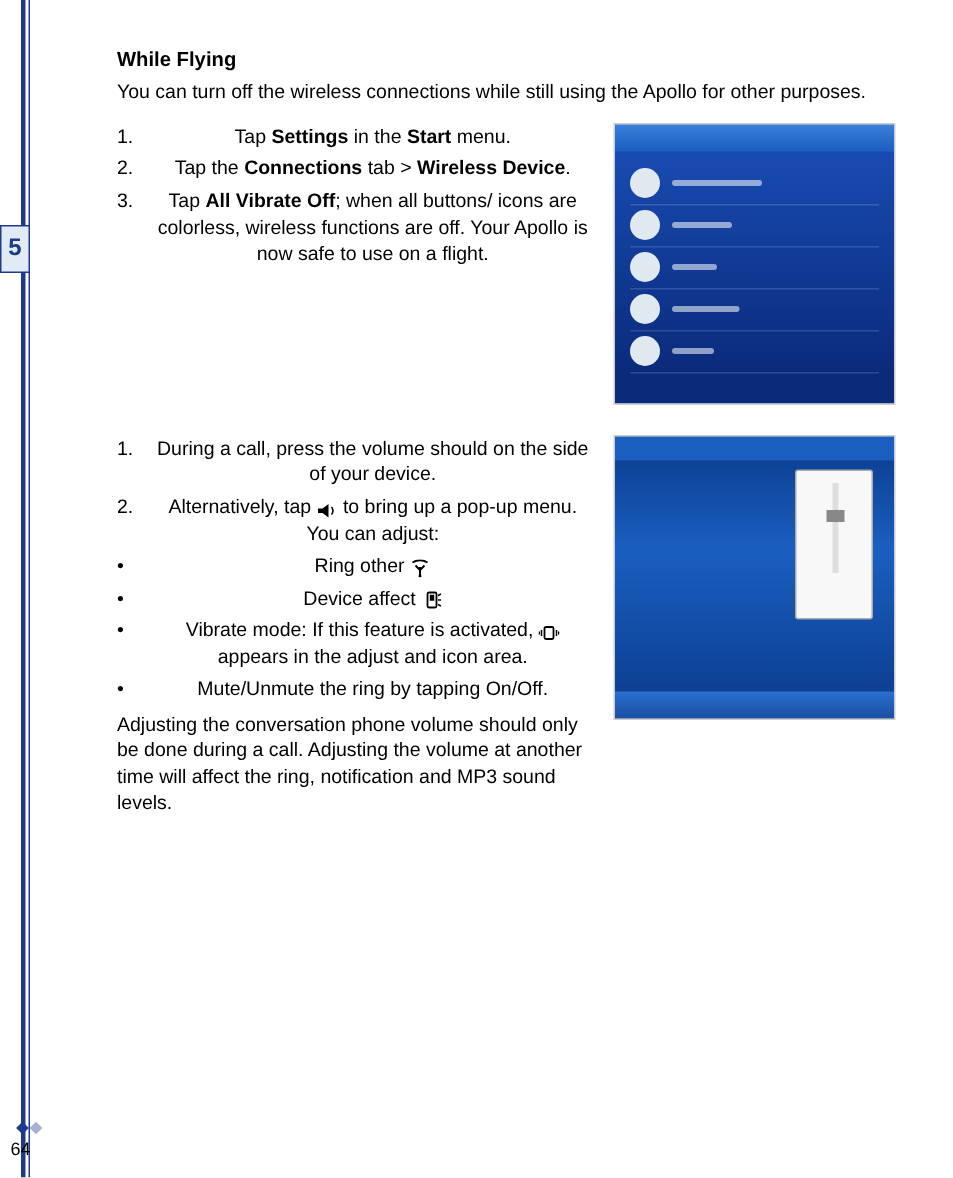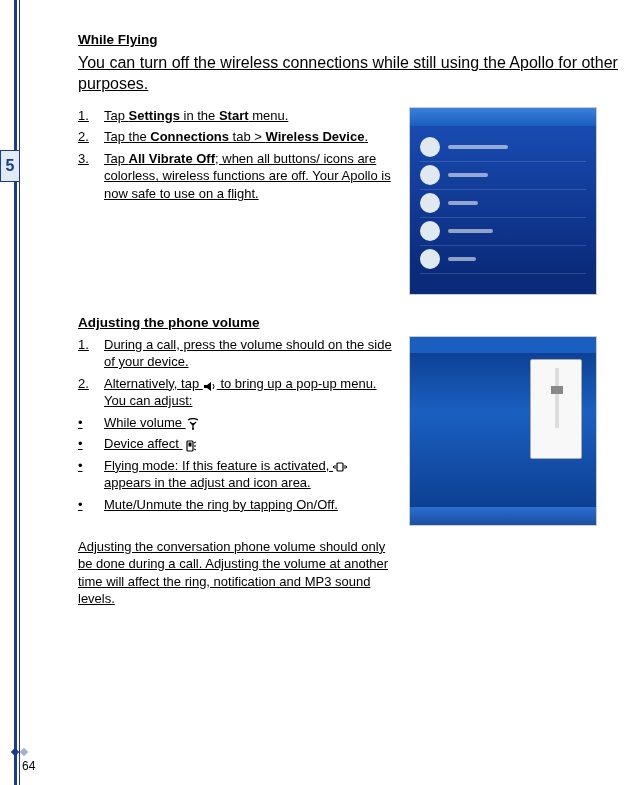--- a/index.html
+++ b/index.html
@@ -40,29 +40,28 @@
       align-items: center;
       justify-content: center;
       color: #1e3a8a;
       font-weight: bold;
       font-size: 16px;
     }
     .content {
       margin-left: 78px;
       padding-top: 32px;
       padding-right: 10px;
-      text-decoration: underline;
     }
     .heading {
       font-weight: bold;
       font-size: 13.5px;
       margin-bottom: 6px;
     }
     .intro {
-      font-size: 16px;
+      font-size: 13px;
       margin-bottom: 12px;
       line-height: 1.3;
     }
     .section {
       display: flex;
       gap: 16px;
       margin-bottom: 20px;
     }
     .text-col {
       flex: 1;
@@ -173,42 +172,42 @@
     }
     ul li {
       display: flex;
       margin-bottom: 4px;
       line-height: 1.35;
     }
     ul li .bullet {
       width: 26px;
       flex-shrink: 0;
     }
-    .li-text { flex: 1; }
+    .li-text { flex: 1; text-align: center; }
     .note {
       font-size: 13px;
       line-height: 1.35;
-      margin-top: 24px;
+      margin-top: 6px;
       max-width: 315px;
     }
     .speaker-icon {
       display: inline-block;
       width: 14px;
       height: 11px;
       vertical-align: middle;
     }
     .antenna-icon, .phone-icon, .vibrate-icon {
       display: inline-block;
       width: 14px;
       height: 12px;
       vertical-align: middle;
     }
     .page-num {
       position: absolute;
-      left: 22px;
+      left: 7px;
       bottom: 12px;
       font-size: 12px;
       color: #000;
     }
     .diamond-row {
       position: absolute;
       left: 12px;
       bottom: 30px;
       display: flex;
       gap: 3px;
@@ -271,56 +270,55 @@
             </div>
           <div class="fig1-item">
               <div class="fig1-circle"></div>
               <div class="fig1-bar" style="max-width:28px"></div>
             </div>
         </div>
       </div>
     </div>
   </div>
 
-  <div class="heading">Adjusting the phone volume</div>
 
   <div class="section">
     <div class="text-col">
       <ol>
         <li>
           <span class="num">1.</span>
           <span class="li-text">During a call, press the volume should on the side of your device.</span>
         </li>
         <li>
           <span class="num">2.</span>
           <span class="li-text"><span>Alternatively, tap </span><span class="speaker-icon"><svg viewBox="0 0 14 11">
                   <path d="M1 4 L4 4 L8 1 L8 10 L4 7 L1 7 Z" fill="#000"></path>
                   <path d="M10 3 Q12 5.5 10 8" stroke="#000" fill="none" stroke-width="1"></path>
                 </svg></span><span> to bring up a pop-up menu. You can adjust:</span></span>
         </li>
       </ol>
       <ul>
         <li>
           <span class="bullet">•</span>
-          <span class="li-text"><span>While volume </span><span class="antenna-icon"><svg viewBox="0 0 14 12">
+          <span class="li-text"><span>Ring other </span><span class="antenna-icon"><svg viewBox="0 0 14 12">
                   <path d="M7 11 L7 5 M4 4 L7 7 L10 4 M2 2 Q7 -1 12 2" stroke="#000" fill="none" stroke-width="1.3"></path>
                   <circle cx="7" cy="11" r="1" fill="#000"></circle>
                 </svg></span></span>
         </li>
         <li>
           <span class="bullet">•</span>
           <span class="li-text"><span>Device affect </span><span class="phone-icon"><svg viewBox="0 0 14 12">
                   <rect x="4" y="1" width="6" height="10" rx="1" fill="none" stroke="#000" stroke-width="1.2"></rect>
                   <rect x="5.5" y="2.5" width="3" height="4" fill="#000"></rect>
                   <path d="M11 3 L13 2 M11 6 L13 6 M11 9 L13 10" stroke="#000" stroke-width="1"></path>
                 </svg></span></span>
         </li>
         <li>
           <span class="bullet">•</span>
-          <span class="li-text"><span>Flying mode: If this feature is activated, </span><span class="vibrate-icon"><svg viewBox="0 0 14 12">
+          <span class="li-text"><span>Vibrate mode: If this feature is activated, </span><span class="vibrate-icon"><svg viewBox="0 0 14 12">
                   <rect x="4" y="2" width="6" height="8" rx="1" fill="none" stroke="#000" stroke-width="1.2"></rect>
                   <path d="M2 4 L2 8 M0.5 5 L0.5 7 M12 4 L12 8 M13.5 5 L13.5 7" stroke="#000" stroke-width="1"></path>
                 </svg></span><span> appears in the adjust and icon area.</span></span>
         </li>
         <li>
           <span class="bullet">•</span>
           <span class="li-text">Mute/Unmute the ring by tapping On/Off.</span>
         </li>
       </ul>
       <div class="note">Adjusting the conversation phone volume should only be done during a call. Adjusting the volume at another time will affect the ring, notification and MP3 sound levels.</div>

